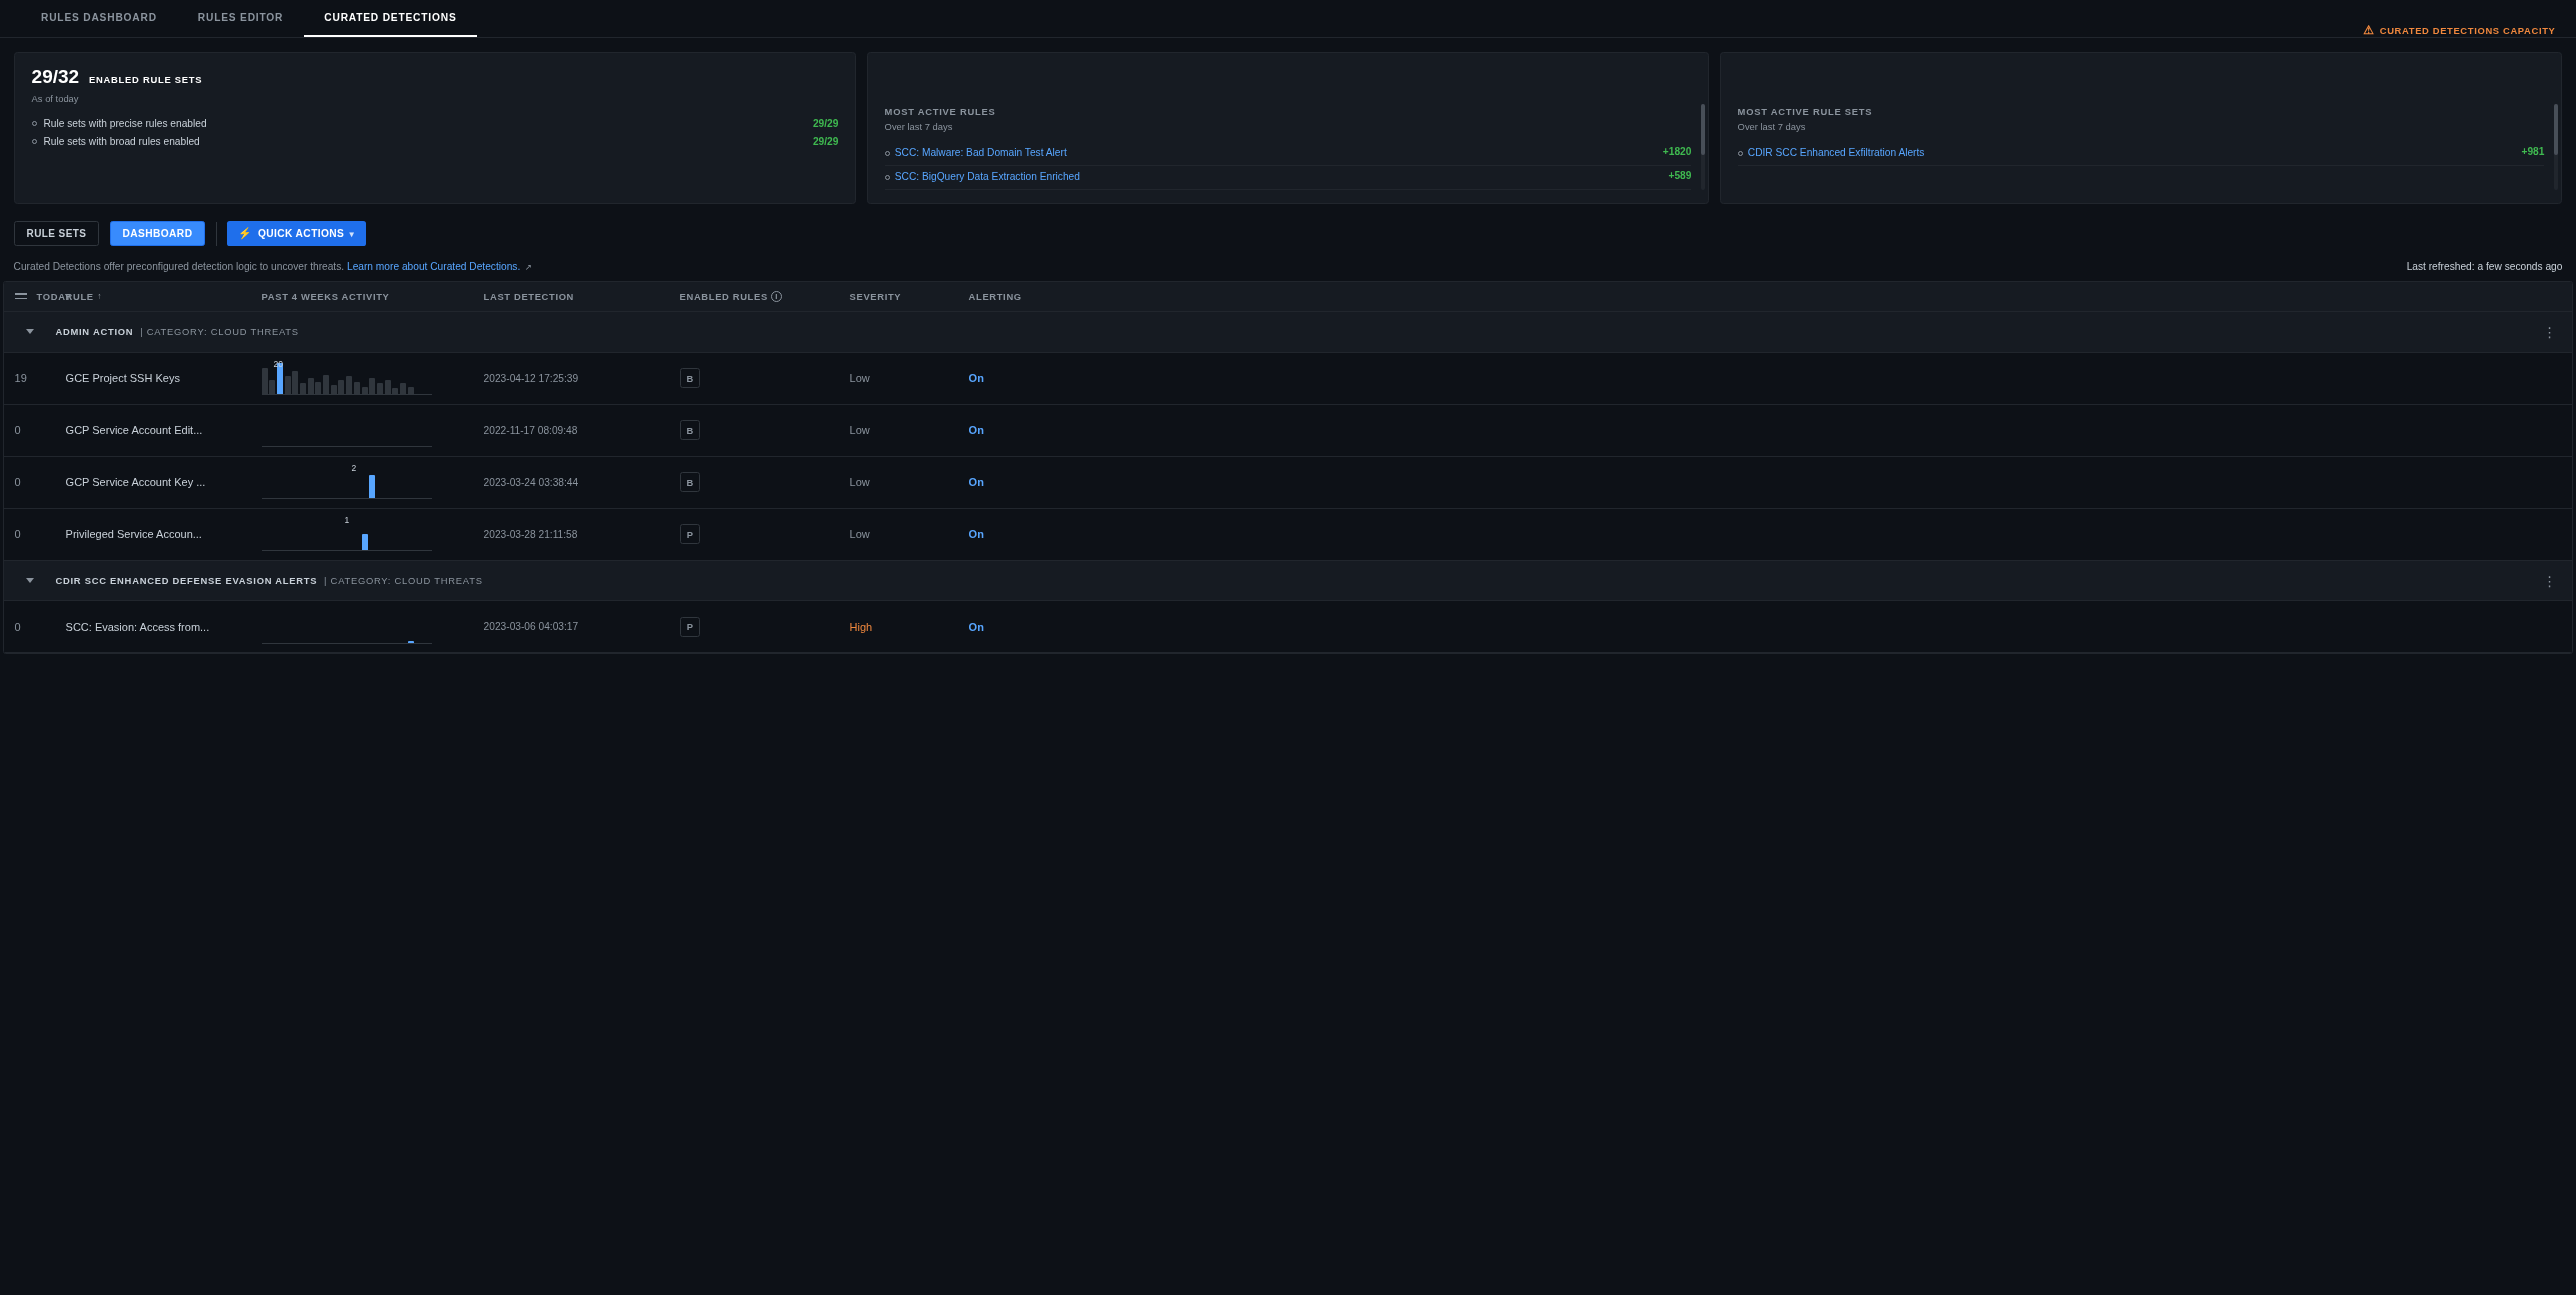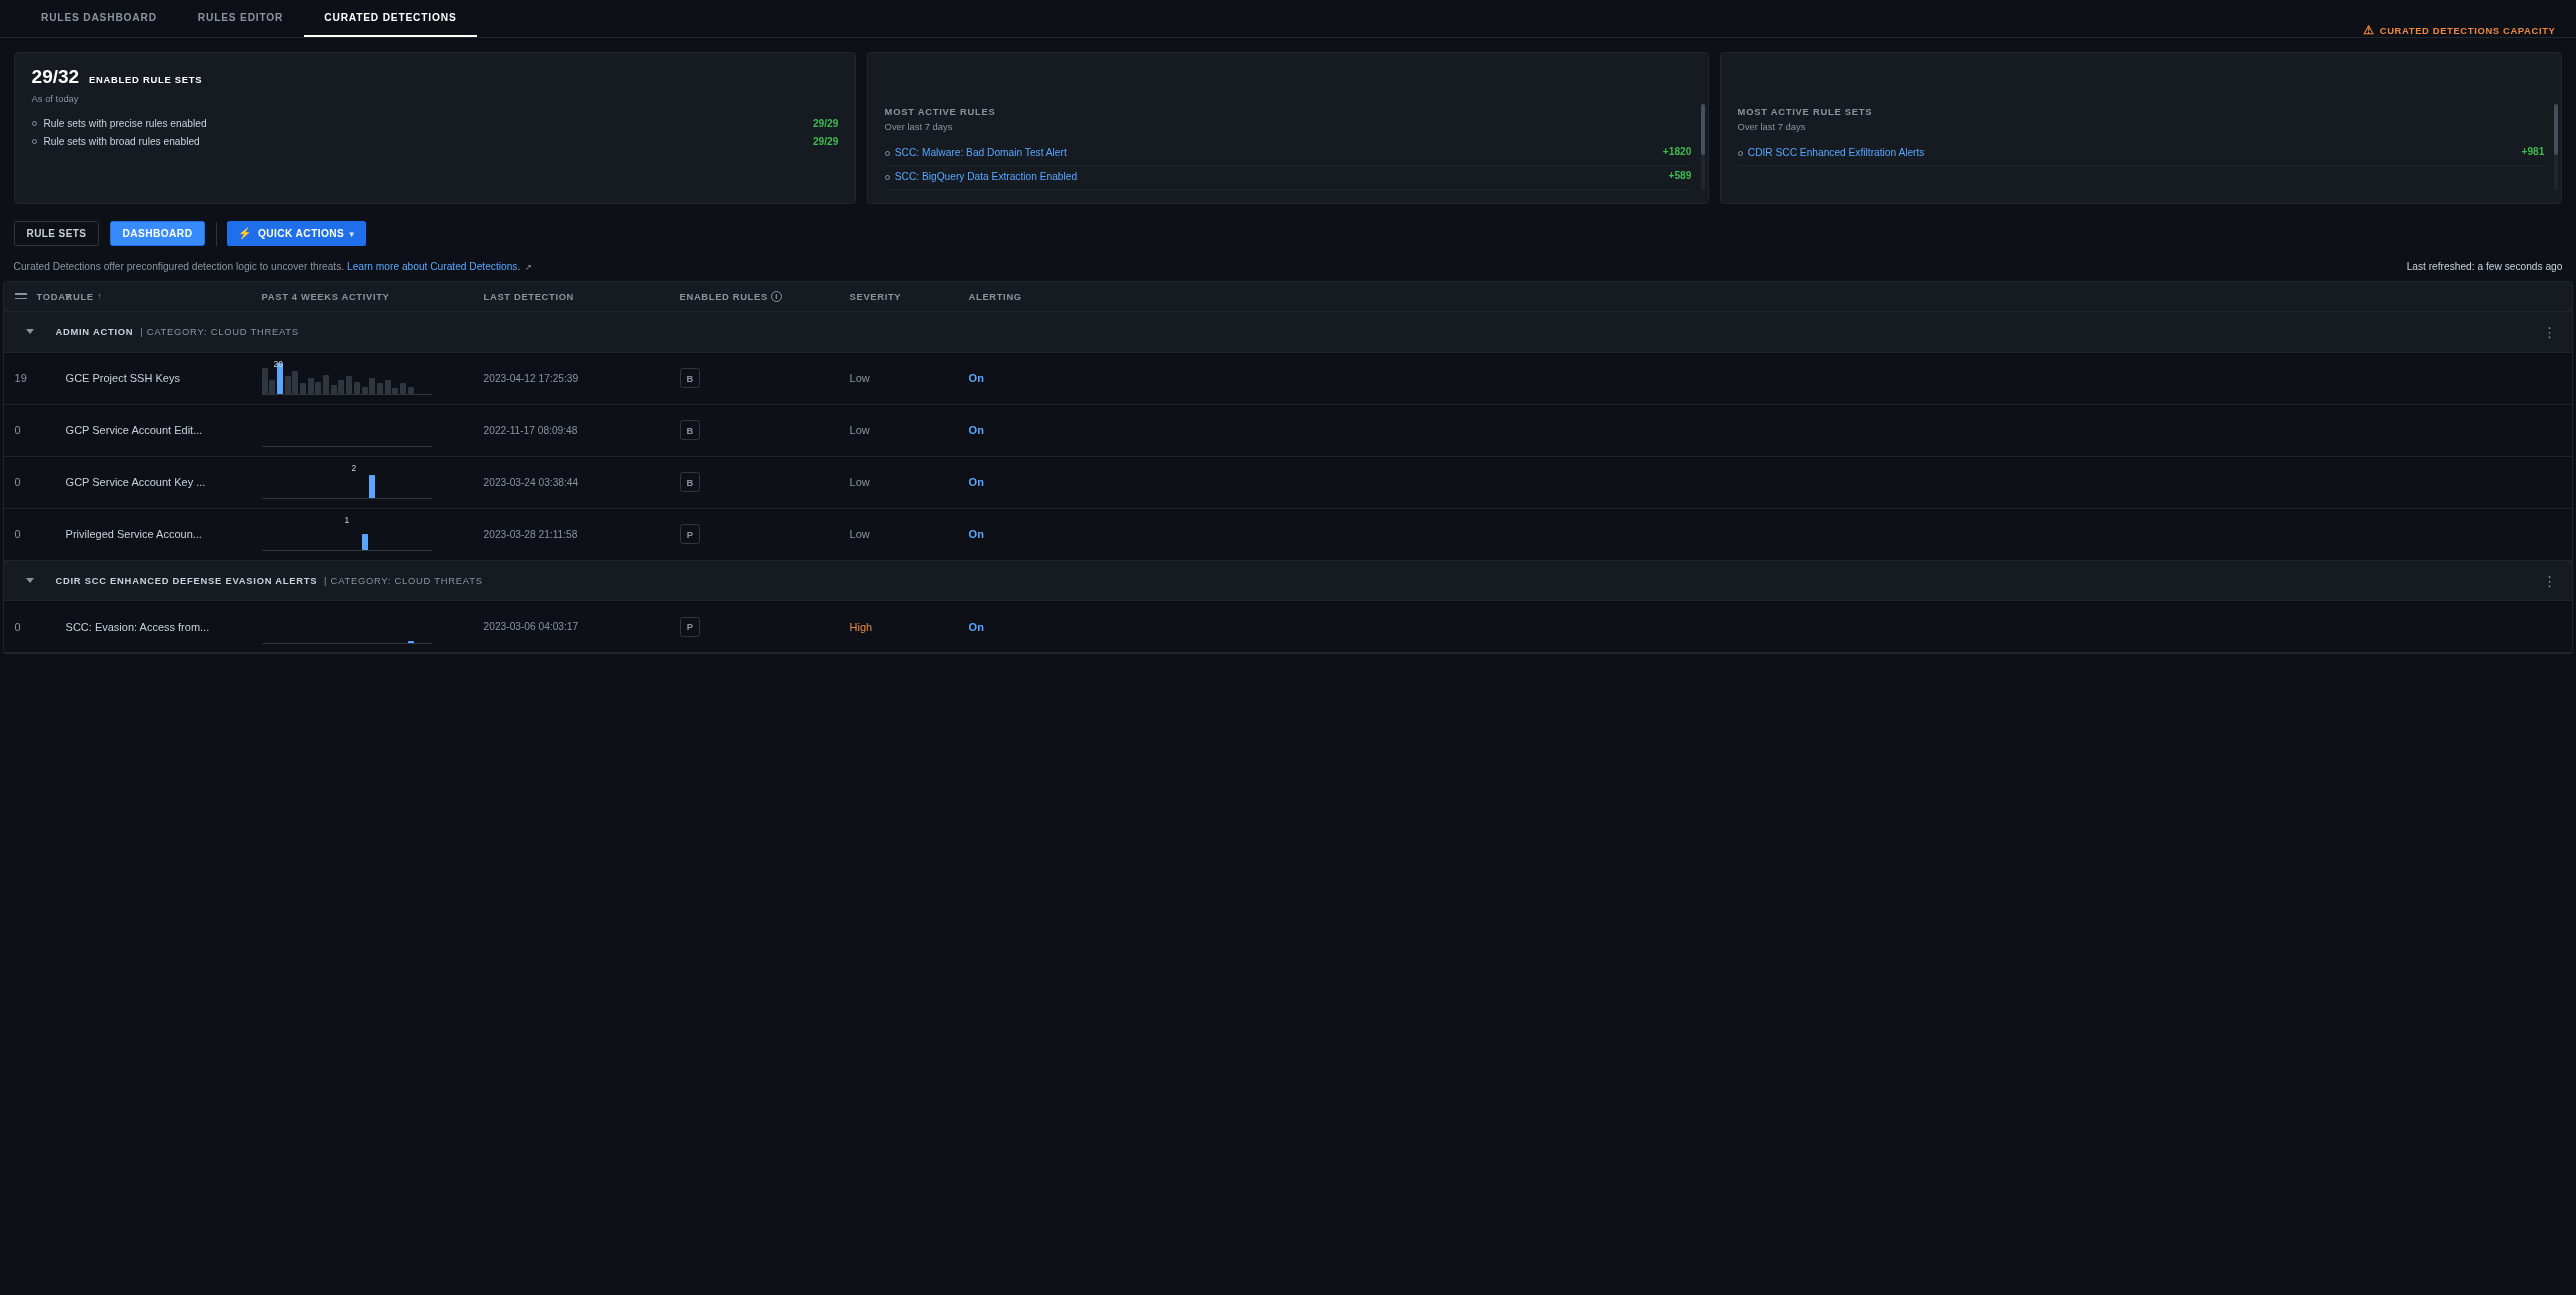--- a/index.html
+++ b/index.html
@@ -480,21 +480,21 @@
     <div class="card-rule-item">
       <div class="card-list-item-left" style="gap:5.1px;">
         <div class="bullet"></div>
         <a class="rule-link" href="#">SCC: Malware: Bad Domain Test Alert</a>
       </div>
       <span class="count-badge">+1820</span>
     </div>
     <div class="card-rule-item">
       <div class="card-list-item-left" style="gap:5.1px;">
         <div class="bullet"></div>
-        <a class="rule-link" href="#">SCC: BigQuery Data Extraction Enabled</a>
+        <a class="rule-link" href="#">SCC: BigQuery Data Extraction Enriched</a>
       </div>
       <span class="count-badge">+589</span>
     </div>
     <div class="scrollbar-track">
       <div class="scrollbar-thumb"></div>
     </div>
   </div>
 
   <div class="summary-card">
     <div class="card-title">Most Active Rule Sets</div>

